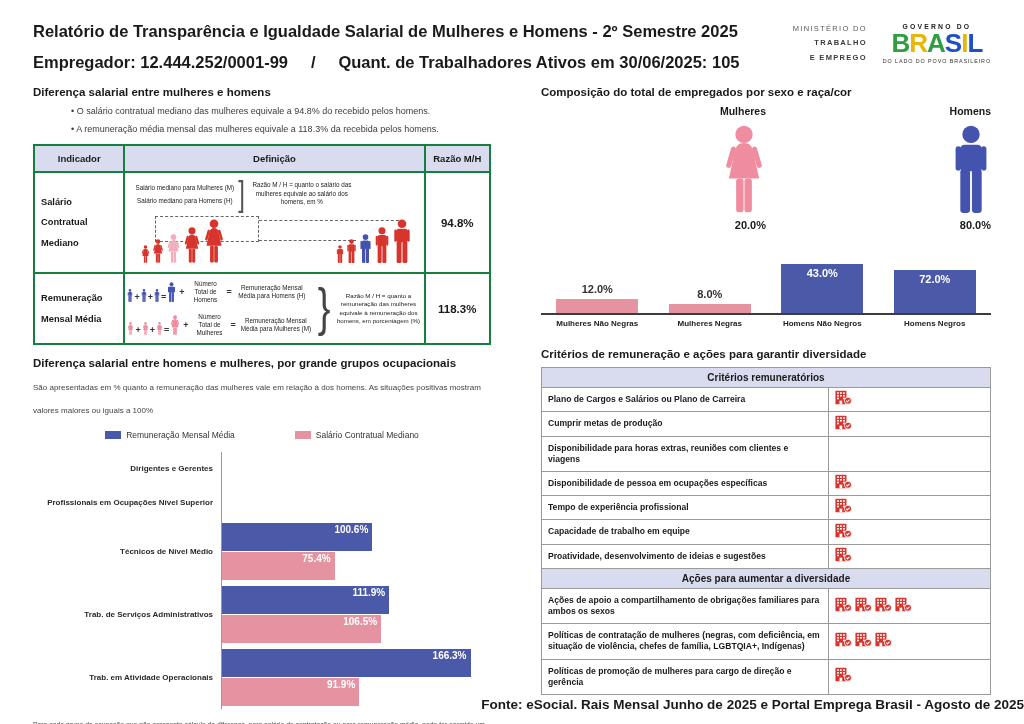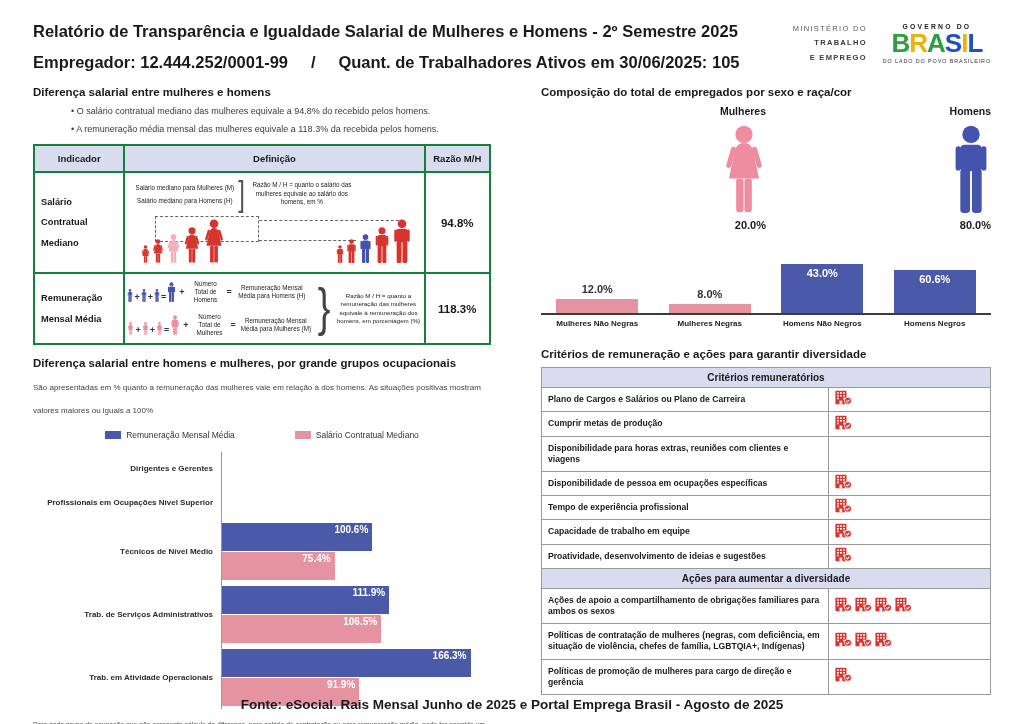--- a/index.html
+++ b/index.html
@@ -81,21 +81,21 @@
   .comp-cat { width:25%; text-align:center; font-size:8px; font-weight:bold; color:#222; }
   
   .criteria { margin-top:20px; }
   .crit-table { width:100%; border-collapse:collapse; border:1.5px solid #888; }
   .crit-table td { border:1px solid #9a9a9a; }
   .crit-head { background:#d9dcef; text-align:center; font-weight:bold; font-size:10px; padding:4px;margin-top:28px; }
   .crit-label { font-size:8.6px; font-weight:bold; padding:6px 6px; line-height:1.3; }
   .crit-icons { padding:2px 6px; white-space:nowrap; }
   .crit-icons .bicon { display:inline-block; margin-right:3px; vertical-align:middle; }
   
-  .footer { position:absolute; bottom:12px; left:0; width:1024px; text-align:center;
+  .footer { position:absolute; bottom:12px; left:0; width:1024px; text-align:right;
             font-size:13.5px; font-weight:bold; }
 </style>
 </head>
 <body>
 
 <div class="header">
   <div class="titles">
     <h1>Relatório de Transparência e Igualdade Salarial de Mulheres e Homens - 2º Semestre 2025</h1>
     <h2>Empregador: 12.444.252/0001-99     /     Quant. de Trabalhadores Ativos em 30/06/2025: 105</h2>
   </div>
@@ -421,21 +421,21 @@
             <div class="comp-col">
               <div class="comp-bar" style="height: 9px; background: rgb(229, 147, 161);"></div>
               <span class="comp-val" style="bottom: 13px; color: rgb(51, 51, 51);">8.0%</span>
             </div>
             <div class="comp-col">
               <div class="comp-bar" style="height: 49px; background: rgb(74, 89, 168);"></div>
               <span class="comp-val" style="bottom: 34px; color: rgb(255, 255, 255);">43.0%</span>
             </div>
             <div class="comp-col">
               <div class="comp-bar" style="height: 43px; background: rgb(74, 89, 168);"></div>
-              <span class="comp-val" style="bottom: 28px; color: rgb(255, 255, 255);">60.6%</span>
+              <span class="comp-val" style="bottom: 28px; color: rgb(255, 255, 255);">72.0%</span>
             </div>
           </div>
         <div class="comp-cats">
             <div class="comp-cat">Mulheres Não Negras</div>
             <div class="comp-cat">Mulheres Negras</div>
             <div class="comp-cat">Homens Não Negros</div>
             <div class="comp-cat">Homens Negros</div>
           </div>
       </div>
     </div>

